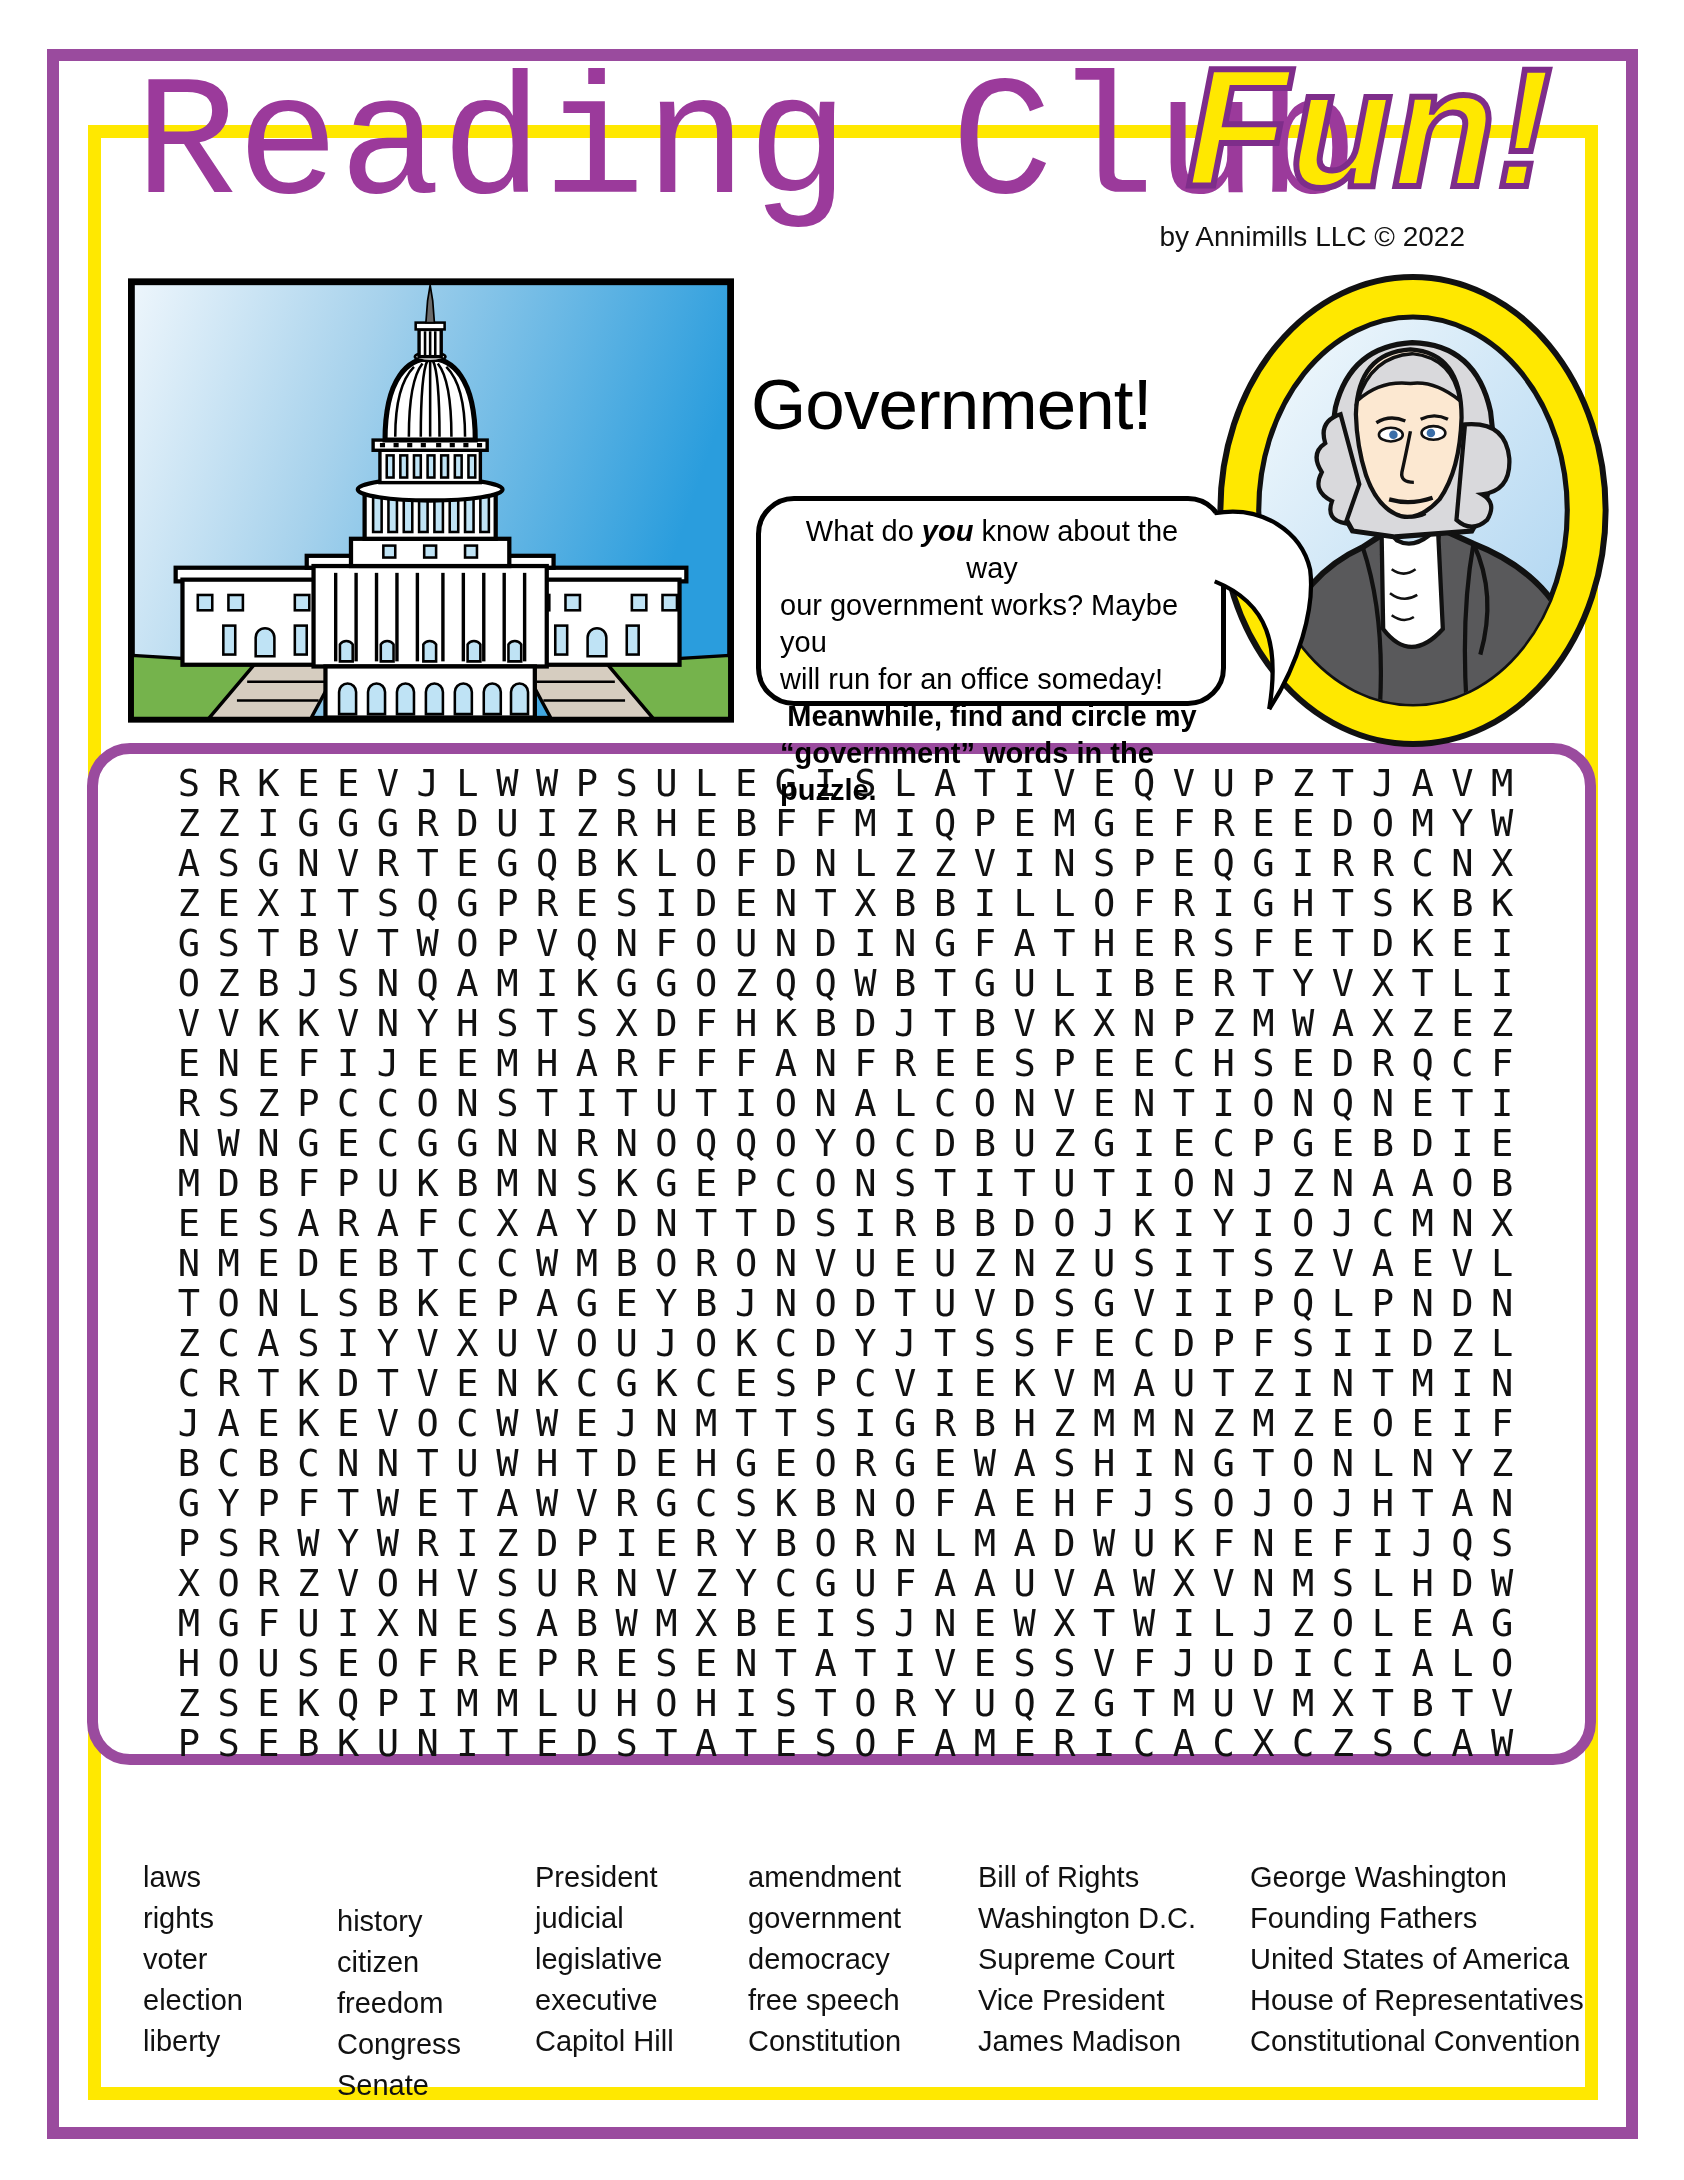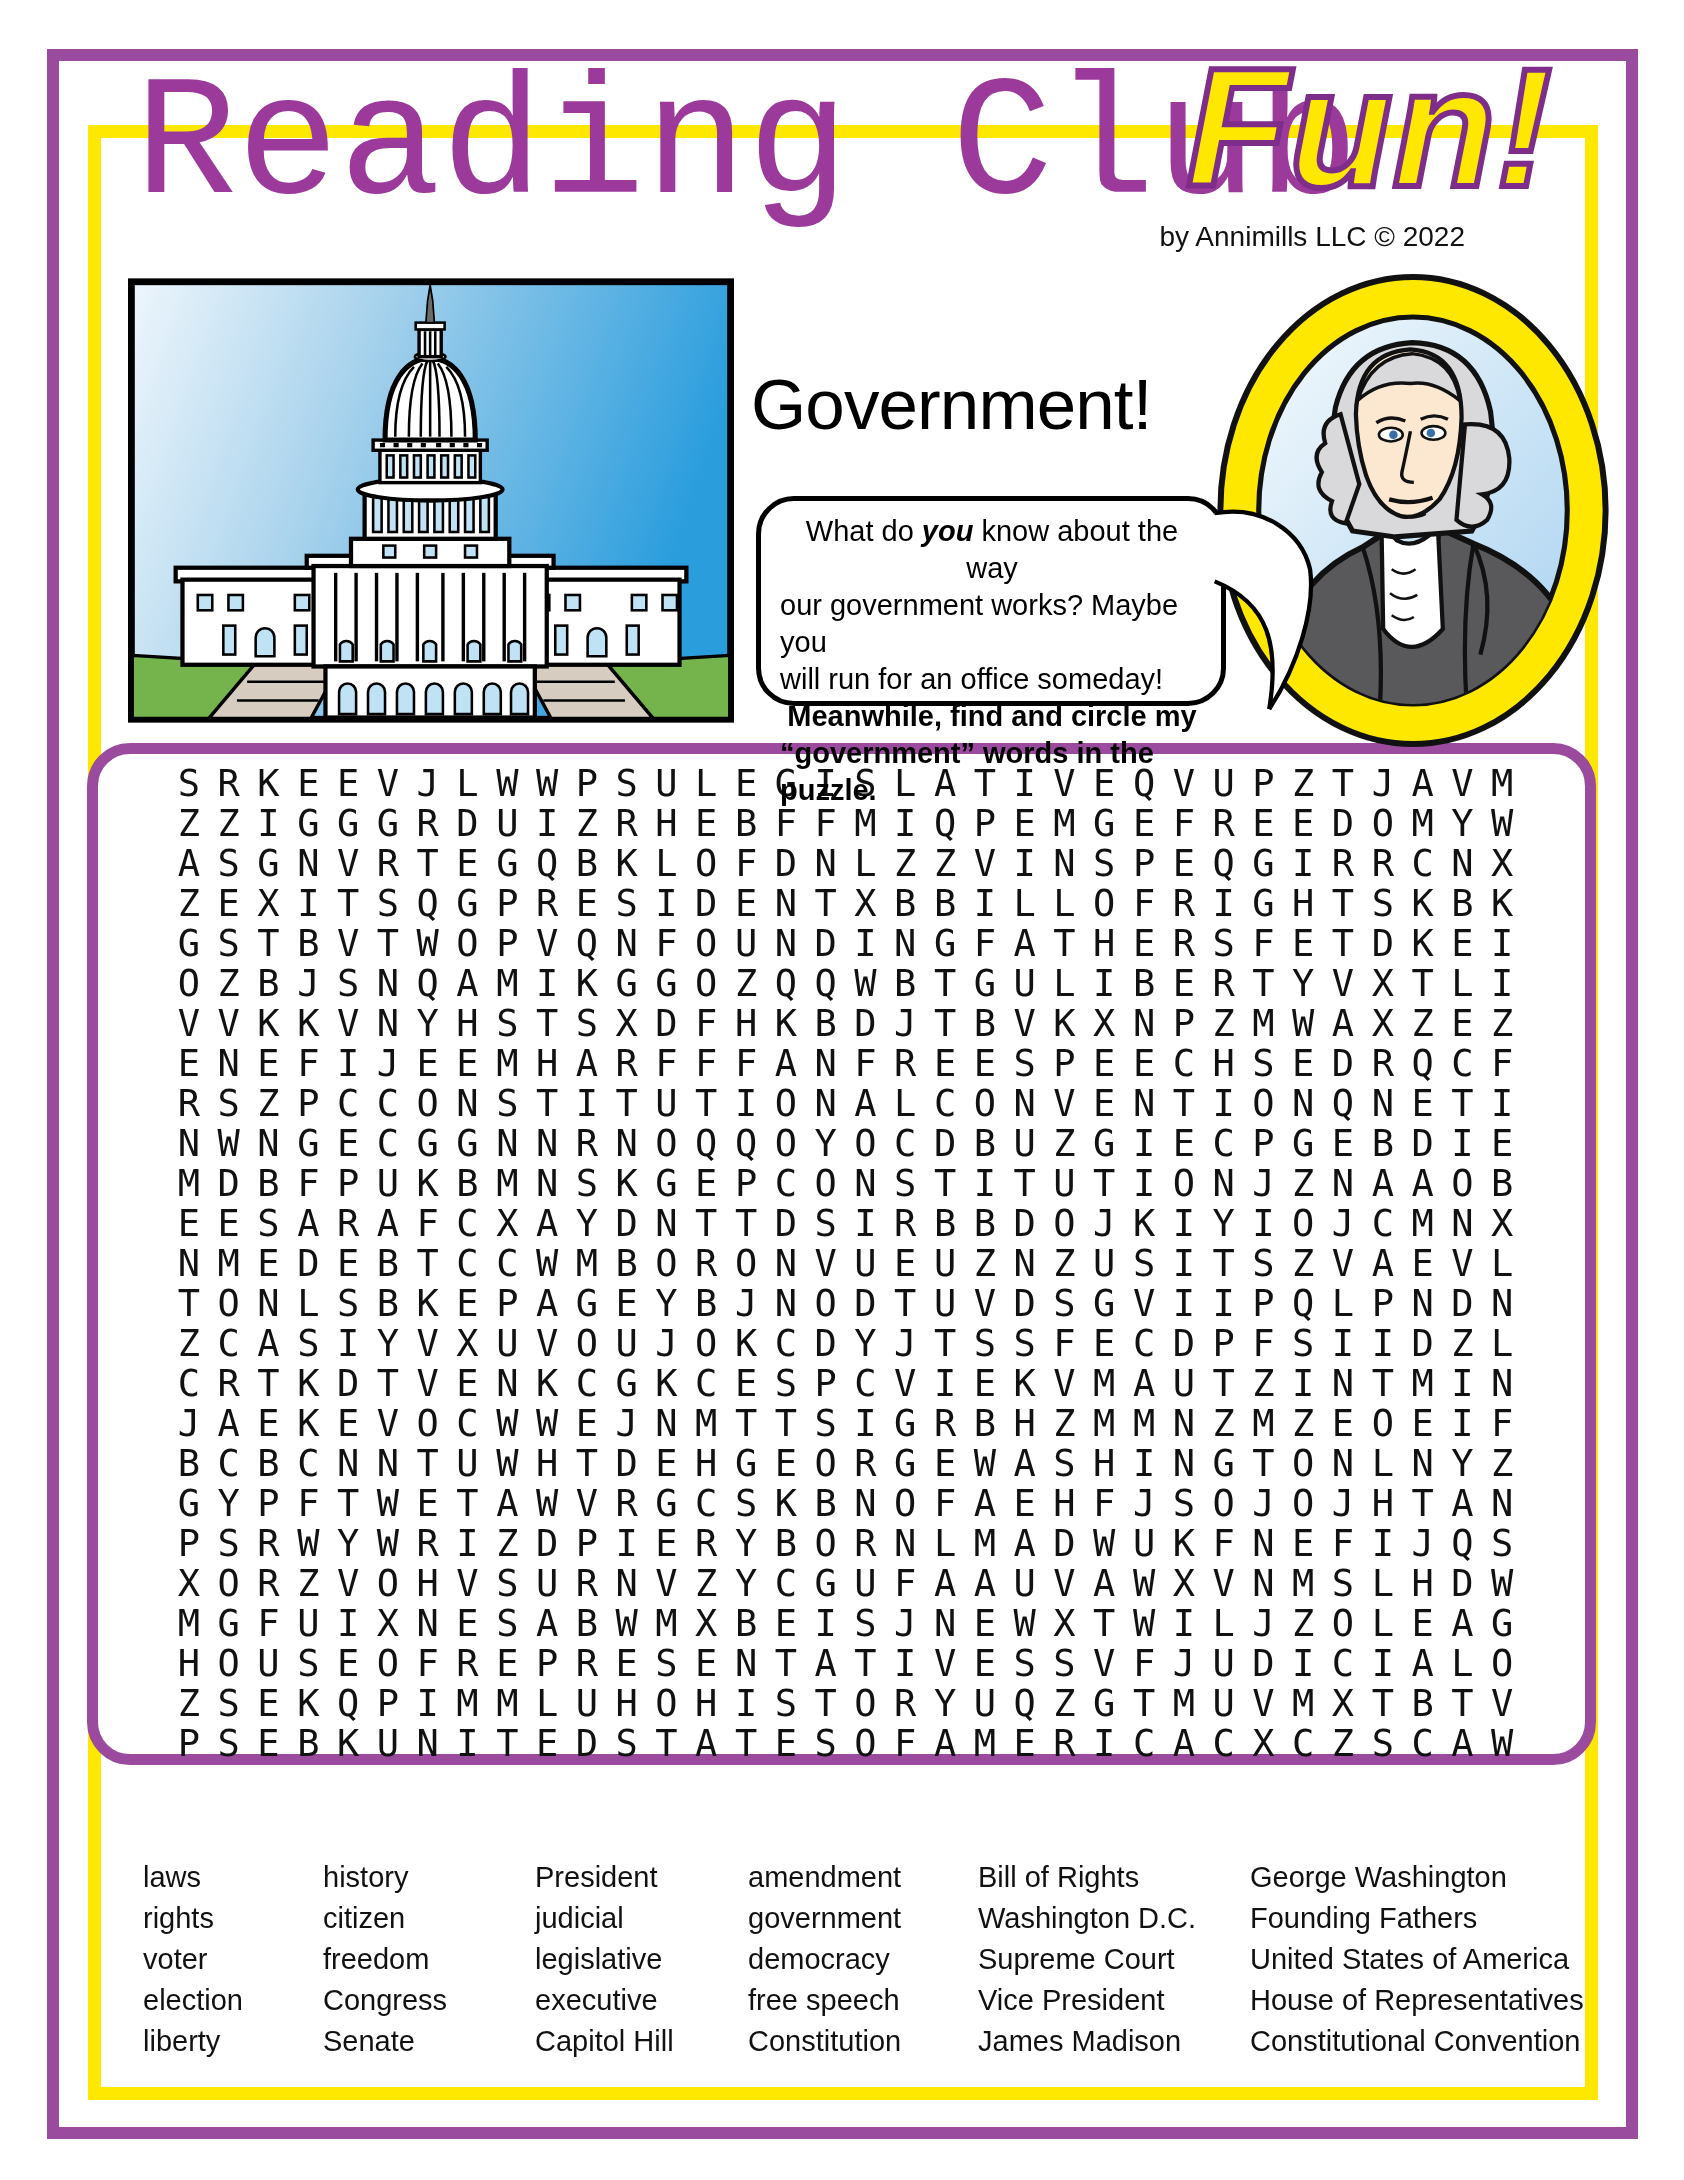--- a/index.html
+++ b/index.html
@@ -39,21 +39,21 @@
   
   .panel{position:absolute;left:87px;top:743px;width:1487px;height:1000px;
     border:11px solid #9a4b9e;border-radius:43px;background:#fff;z-index:10;}
   .puzzle-grid{position:absolute;left:169px;top:764px;width:1353px;z-index:15;}
   .grid-row{display:flex;height:40px;}
   .cell{flex:1;text-align:center;font-family:"DejaVu Sans Mono",monospace;
     font-size:37px;line-height:40px;color:#111;}
   
   .word-list{position:absolute;left:0;top:1857px;width:1394px;height:221px;z-index:2;}
   .word-col{position:absolute;top:0;}
-  .word-col.c1{left:143px;} .word-col.c2{left:323px;} .word-col.c3{left:535px;}
+  .word-col.c1{left:143px;} .word-col.c2{left:337px;margin-top:44px;} .word-col.c3{left:535px;}
   .word-col.c4{left:748px;} .word-col.c5{left:978px;} .word-col.c6{left:1250px;}
   .word{font-size:29px;line-height:41px;color:#111;white-space:nowrap;}
 </style>
 </head>
 <body>
 
 <div class="outer-frame"></div>
 <div class="inner-frame"></div>
 
 <div class="title">Reading Club</div>

